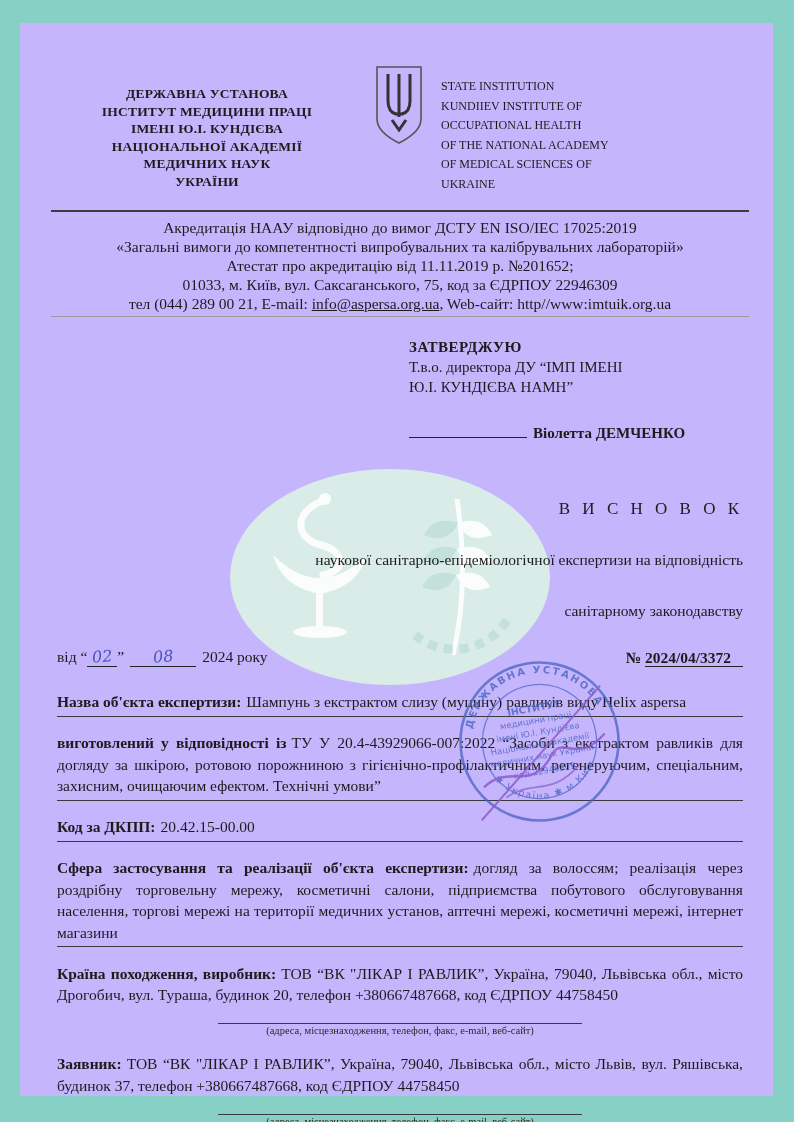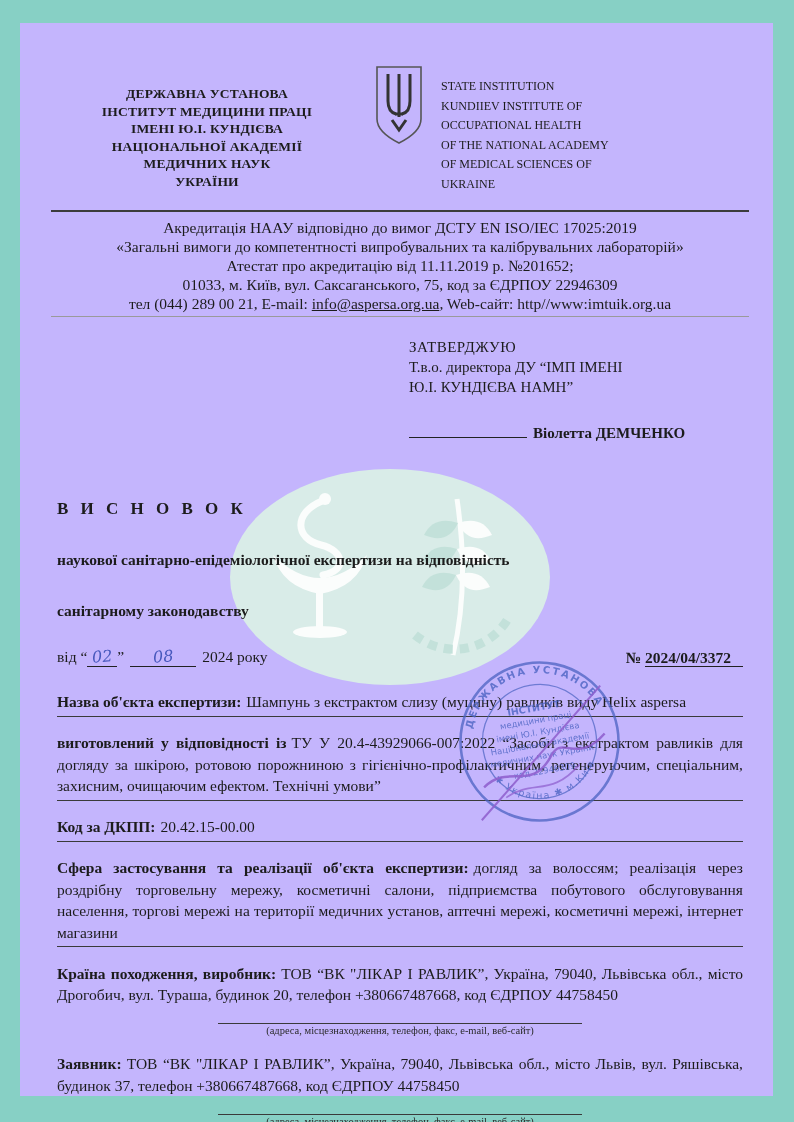--- a/index.html
+++ b/index.html
@@ -10,25 +10,25 @@
   .header-row{display:flex;margin-top:40px;}
   .header-left{width:300px;margin-top:22px;text-align:center;font-weight:bold;font-size:13.5px;line-height:17.5px;letter-spacing:.2px;}
   .emblem-col{width:84px;display:flex;justify-content:center;align-items:flex-start;}
   .header-right{flex:1;margin-top:14px;text-align:left;font-weight:normal;font-size:12px;line-height:19.5px;}
   .rule1{border:none;border-top:2px solid #3c3c3c;margin:16px -6px 0 -6px;}
   .accred{margin-top:6px;text-align:center;font-size:15.5px;line-height:19px;}
   .accred .email{text-decoration:underline;color:inherit;}
   .rule2{border:none;border-top:1px solid #9a9a9a;margin:3px -6px 0 -6px;}
   .approval-wrap{position:relative;min-height:134px;margin-top:20px;}
   .approval{margin-left:352px;font-size:15px;line-height:20px;}
-  .approval .head{font-weight:normal;letter-spacing:.5px;}
+  .approval .head{font-weight:bold;letter-spacing:.5px;}
   .sig-row{margin-top:26px;white-space:nowrap;font-weight:bold;}
   .sig-line{display:inline-block;width:118px;border-bottom:1.2px solid #222;height:14px;margin-right:6px;}
   .stamp{position:absolute;left:400px;top:322px;width:165px;height:165px;z-index:2;opacity:.88;transform:rotate(-10deg);}
-  .title-block{margin-top:28px;text-align:left;font-weight:bold;}
+  .title-block{margin-top:28px;text-align:right;font-weight:normal;}
   .title-main{font-size:17px;letter-spacing:4px;}
   .title-sub{font-size:15.5px;line-height:21px;margin-top:30px;}
   .date-row{display:flex;justify-content:space-between;align-items:flex-end;margin-top:26px;font-size:15.5px;}
   .hand{font-family:"DejaVu Serif",serif;font-style:italic;color:#4758bd;font-size:16px;display:inline-block;transform:rotate(-5deg);}
   .u-slot{display:inline-block;border-bottom:1.2px solid #222;text-align:center;}
   .u-day{min-width:30px;}
   .u-month{min-width:66px;margin:0 6px;}
   .doc-number{font-weight:bold;}
   .doc-number .num{border-bottom:1.4px solid #222;padding-right:12px;}
   .sec{margin-top:15px;font-size:15.5px;line-height:21.5px;text-align:justify;border-bottom:1.4px solid #3a3a3a;padding-bottom:3px;}

